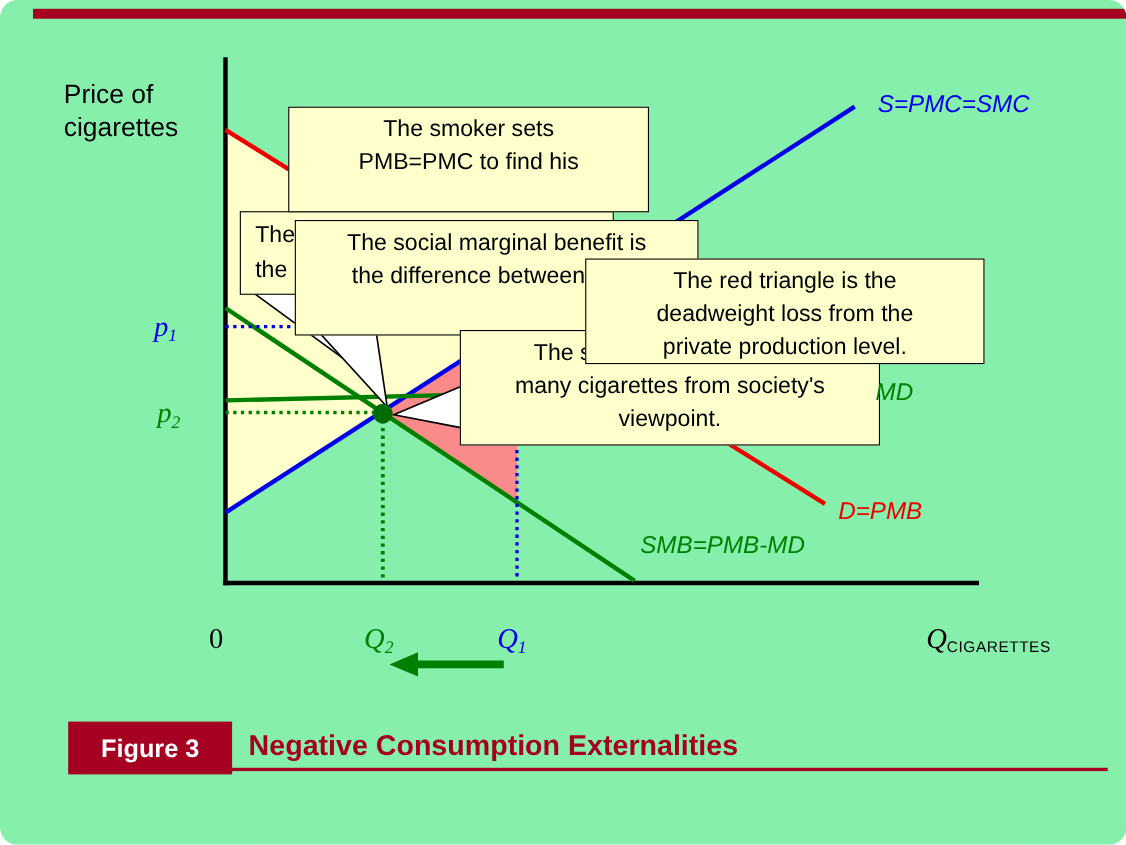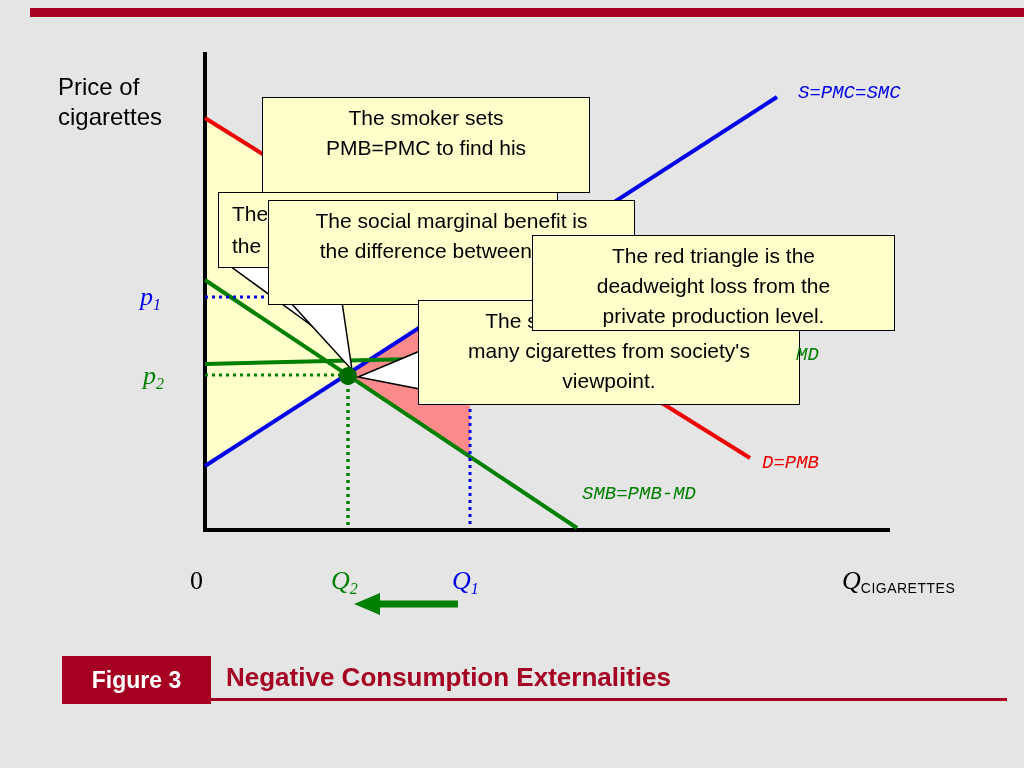--- a/index.html
+++ b/index.html
@@ -1,24 +1,24 @@
 <!DOCTYPE html>
 <html><head>
 <meta charset="utf-8">
 <style>
   html,body{margin:0;padding:0;background:#fff;font-family:"Liberation Sans",sans-serif;}
-  #slide{position:relative;width:1024px;height:768px;background:#e5e5e5;overflow:hidden;}
+  #slide{position:relative;width:1024px;height:768px;background:#86efac;overflow:hidden;border-radius:16px;}
   svg{position:absolute;left:0;top:0;}
   .callout{position:absolute;background:#FFFFCC;border:1.5px solid #000;text-align:center;
            font-size:21px;line-height:30px;color:#000;box-sizing:border-box;padding-top:5px;}
   .callout.leftalign{text-align:left;padding-left:13px;}
   .math-label{position:absolute;font-family:"Liberation Serif",serif;font-style:italic;font-size:26px;z-index:3;}
   .sub{font-size:16px;vertical-align:-5px;}
   .sub-upright{font-style:normal;font-size:14px;vertical-align:-4px;font-family:"Liberation Sans",sans-serif;letter-spacing:0.5px;}
-  .curve-label{position:absolute;font-style:italic;font-size:19px;font-family:Liberation Mono, monospace;z-index:3;white-space:nowrap;}
+  .curve-label{position:absolute;font-style:italic;font-size:22px;font-family:Liberation Sans, sans-serif;z-index:3;white-space:nowrap;}
   .blue{color:#0000E8;} .red{color:#EE0000;} .green{color:#008000;}
   .axis-title{position:absolute;font-size:24px;color:#000;line-height:30px;z-index:3;}
   .figtag{position:absolute;left:62px;top:656px;width:149px;height:48px;background:#A50021;
           display:flex;align-items:center;justify-content:center;color:#fff;font-weight:bold;font-size:23px;z-index:4;}
   .fig-title{position:absolute;left:226px;top:662px;font-size:26px;font-weight:bold;color:#A50021;z-index:4;white-space:nowrap;}
   .topbar{position:absolute;left:30px;top:8px;width:994px;height:9px;background:#A50021;}
   .footrule{position:absolute;left:62px;top:698px;width:945px;height:3px;background:#A50021;}
 </style>
 </head>
 <body>

